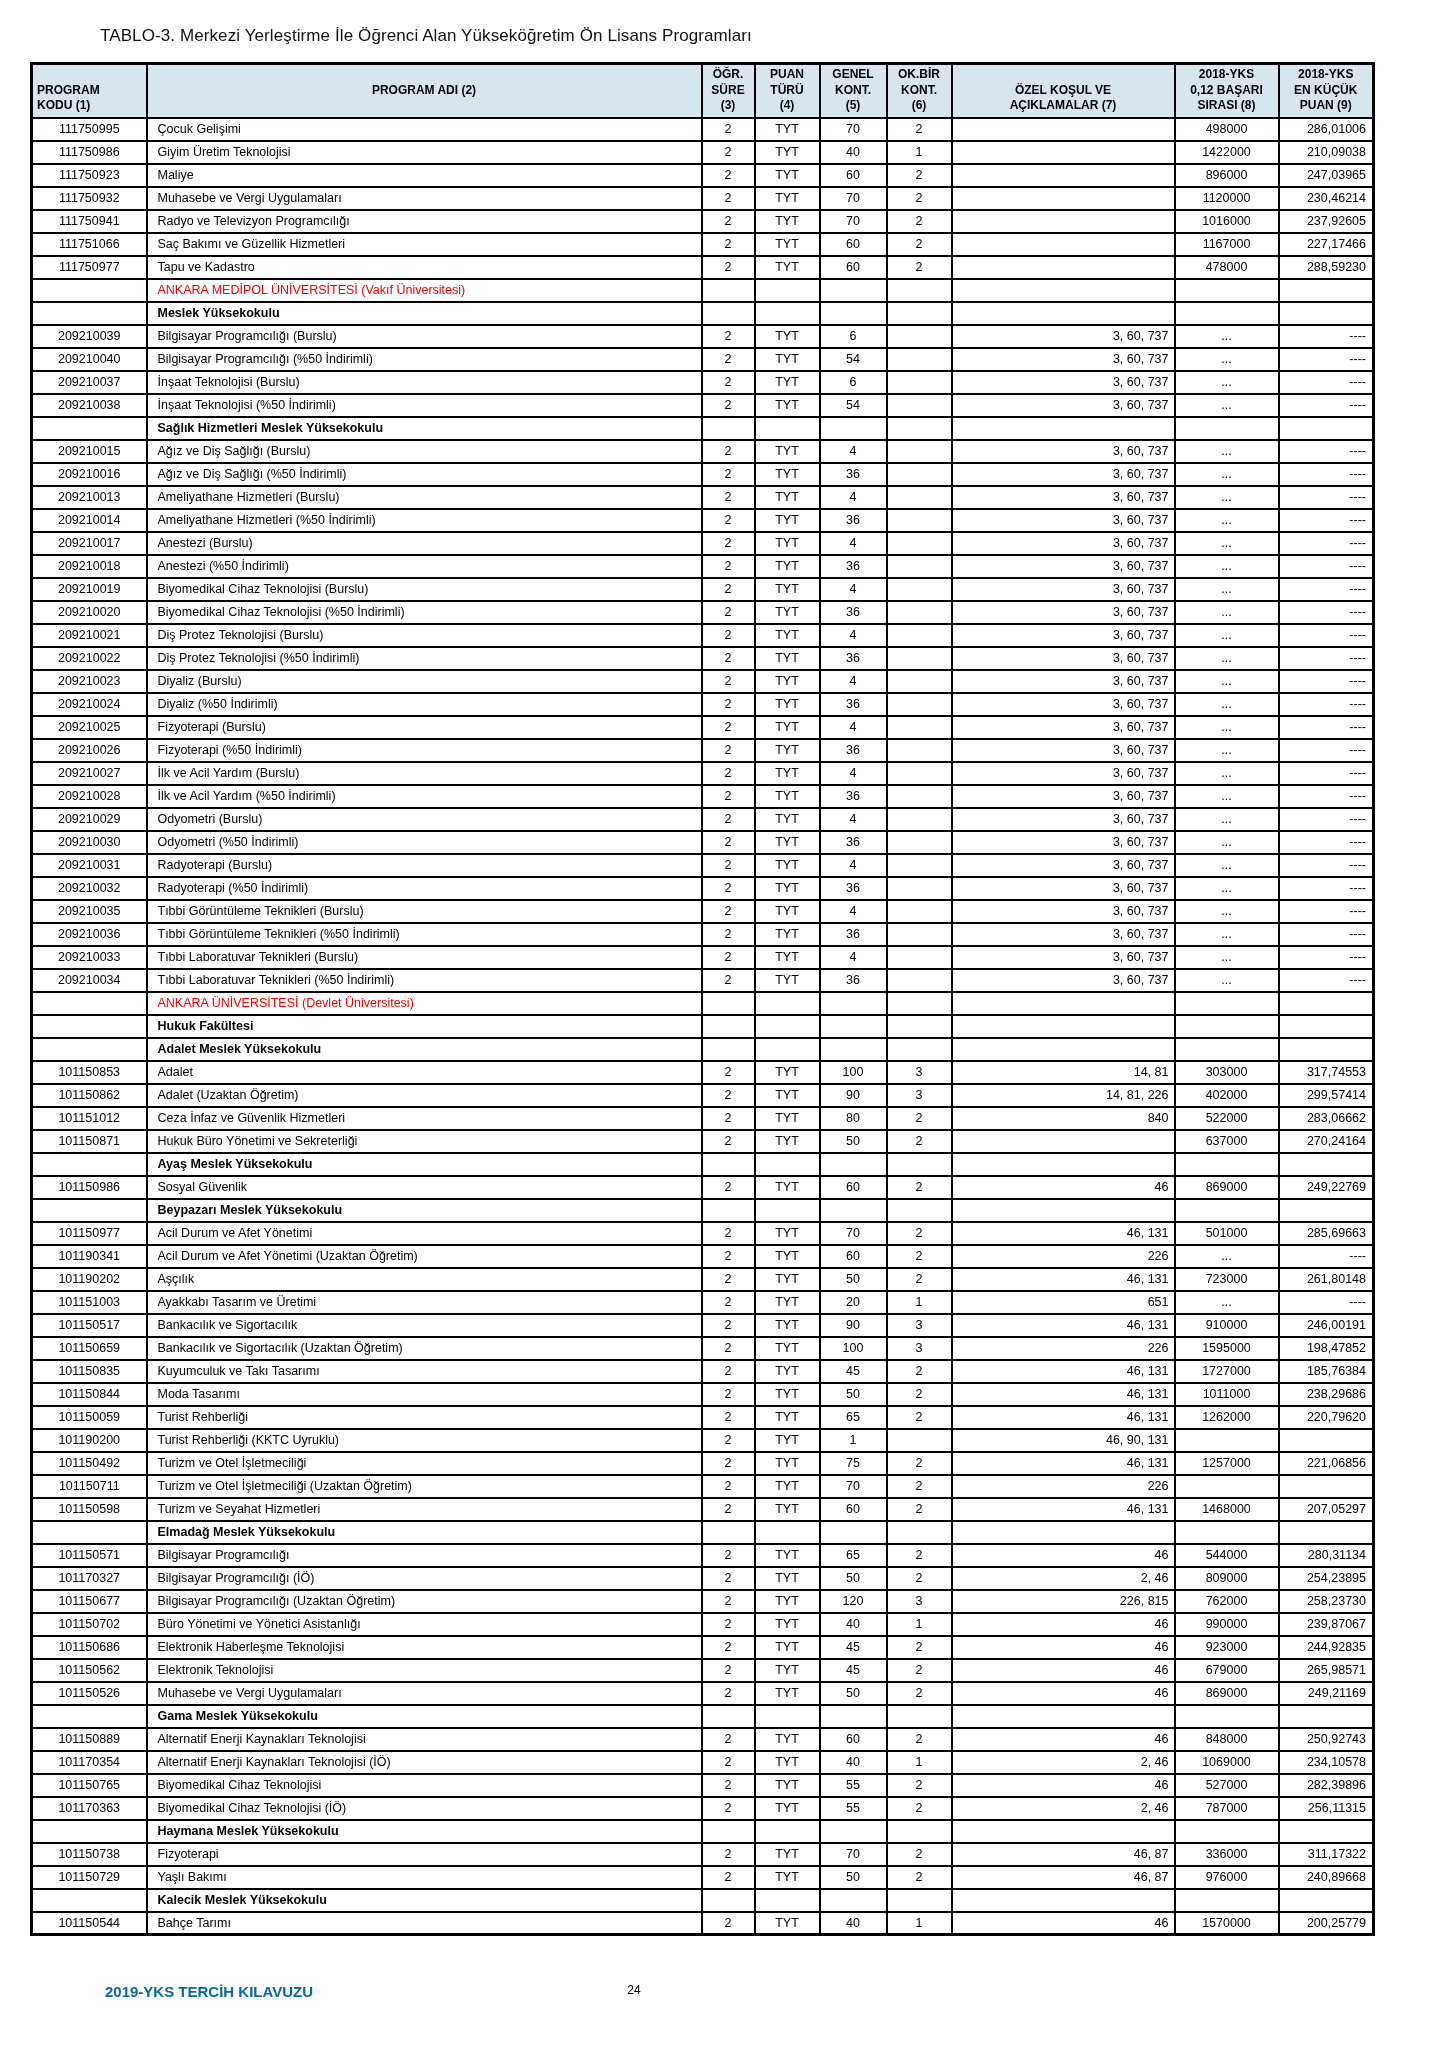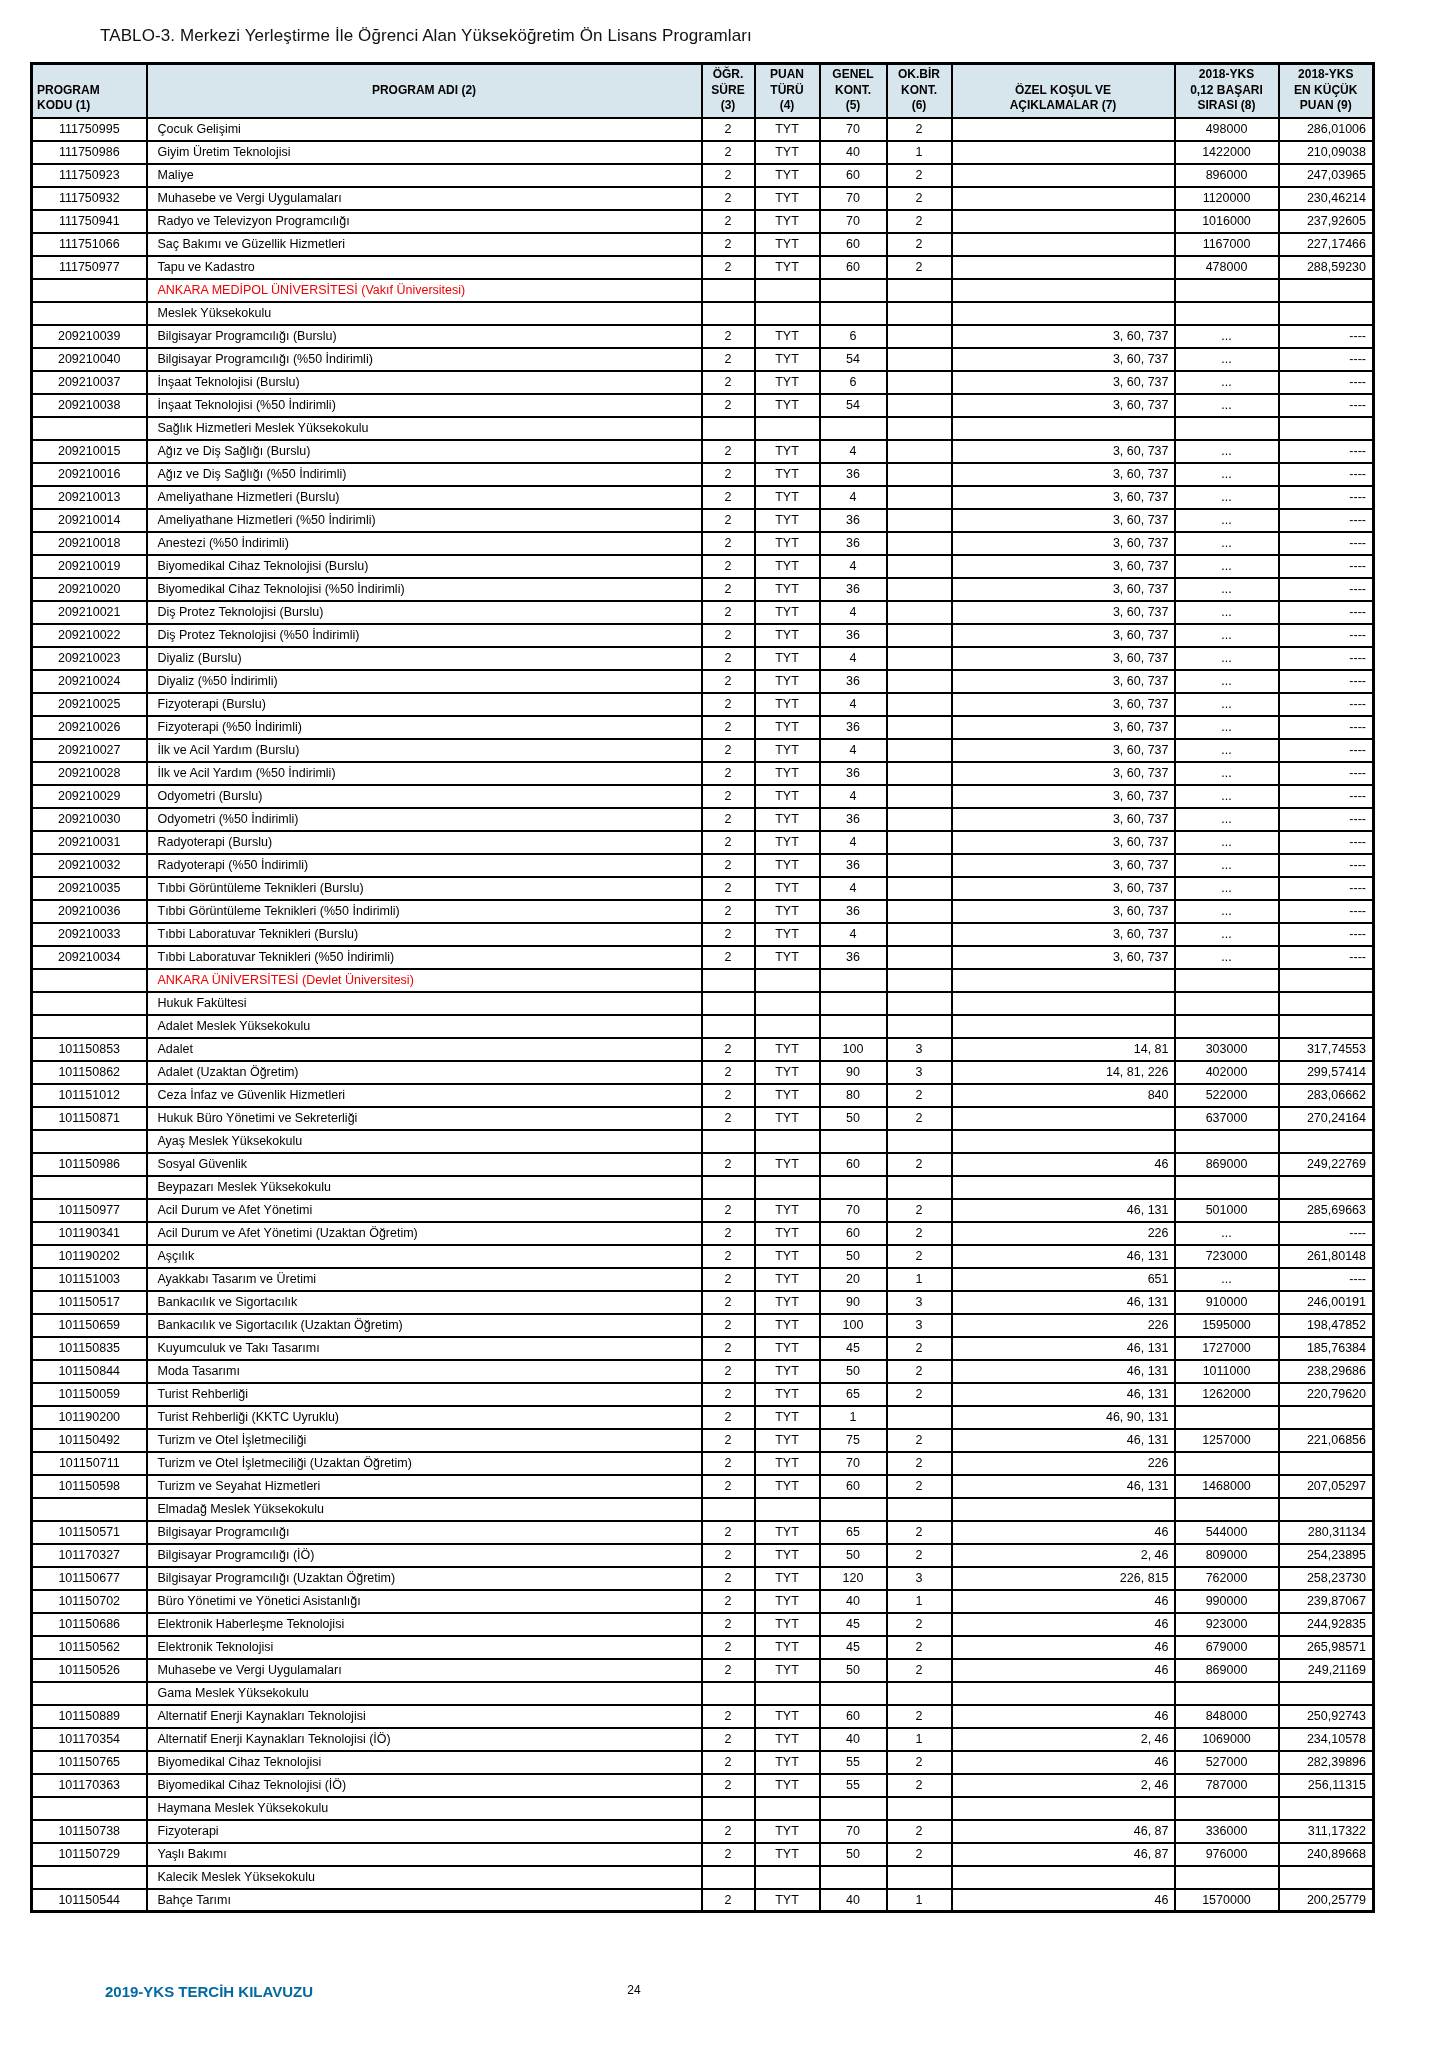--- a/index.html
+++ b/index.html
@@ -56,21 +56,21 @@
   th.h-name { vertical-align: middle; }
   tbody td {
     height: 23px;
     font-size: 12.5px;
     padding: 0 4px;
     color: #000;
   }
   .c-code  { text-align: center; }
   .c-name  { text-align: left; padding-left: 10px; }
   .c-name.uni  { color: var(--university-red, #ee0000); font-weight: normal; }
-  .c-name.unit { font-weight: normal; margin-top: 29px; }
+  .c-name.unit { font-weight: bold; margin-top: 29px; }
   .c-mid   { text-align: center; }
   .c-kosul { text-align: right; padding-right: 5px; }
   .c-sira  { text-align: center; }
   .c-puan  { text-align: right; padding-right: 6px; }
   .footer-left {
     position: absolute;
     top: 1983px;
     left: 105px;
     font-size: 15px;
     font-weight: bold;
@@ -325,20 +325,31 @@
           <td class="c-name">Ameliyathane Hizmetleri (%50 İndirimli)</td>
           <td class="c-mid">2</td>
           <td class="c-mid">TYT</td>
           <td class="c-mid">36</td>
           <td class="c-mid"></td>
           <td class="c-kosul">3, 60, 737</td>
           <td class="c-sira">...</td>
           <td class="c-puan">----</td>
         </tr>
         <tr>
+          <td class="c-code">209210017</td>
+          <td class="c-name">Anestezi (Burslu)</td>
+          <td class="c-mid">2</td>
+          <td class="c-mid">TYT</td>
+          <td class="c-mid">4</td>
+          <td class="c-mid"></td>
+          <td class="c-kosul">3, 60, 737</td>
+          <td class="c-sira">...</td>
+          <td class="c-puan">----</td>
+        </tr>
+        <tr>
           <td class="c-code">209210018</td>
           <td class="c-name">Anestezi (%50 İndirimli)</td>
           <td class="c-mid">2</td>
           <td class="c-mid">TYT</td>
           <td class="c-mid">36</td>
           <td class="c-mid"></td>
           <td class="c-kosul">3, 60, 737</td>
           <td class="c-sira">...</td>
           <td class="c-puan">----</td>
         </tr>

